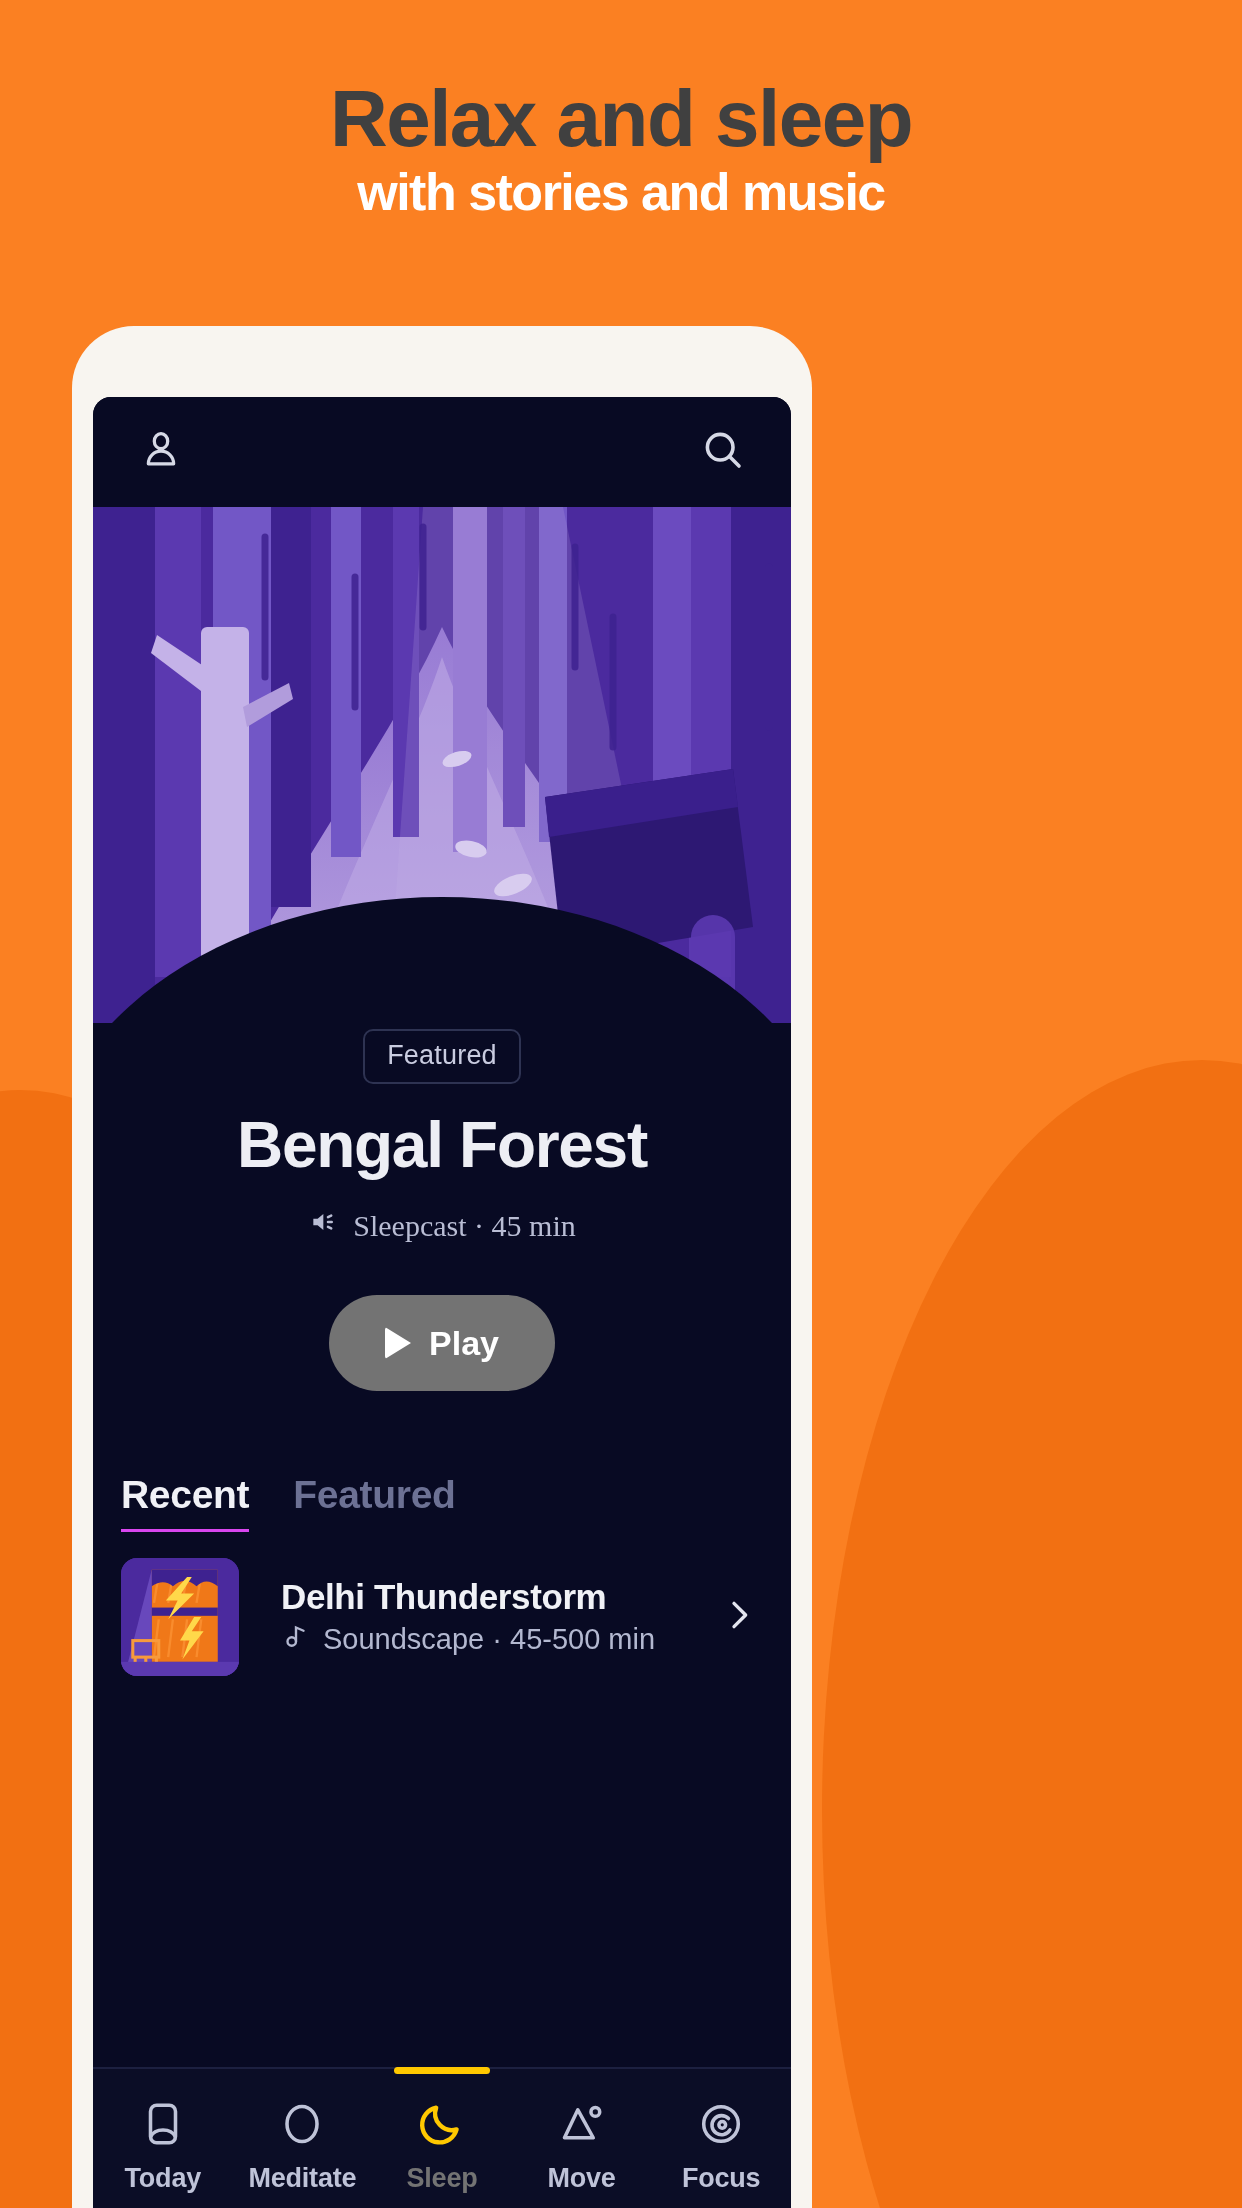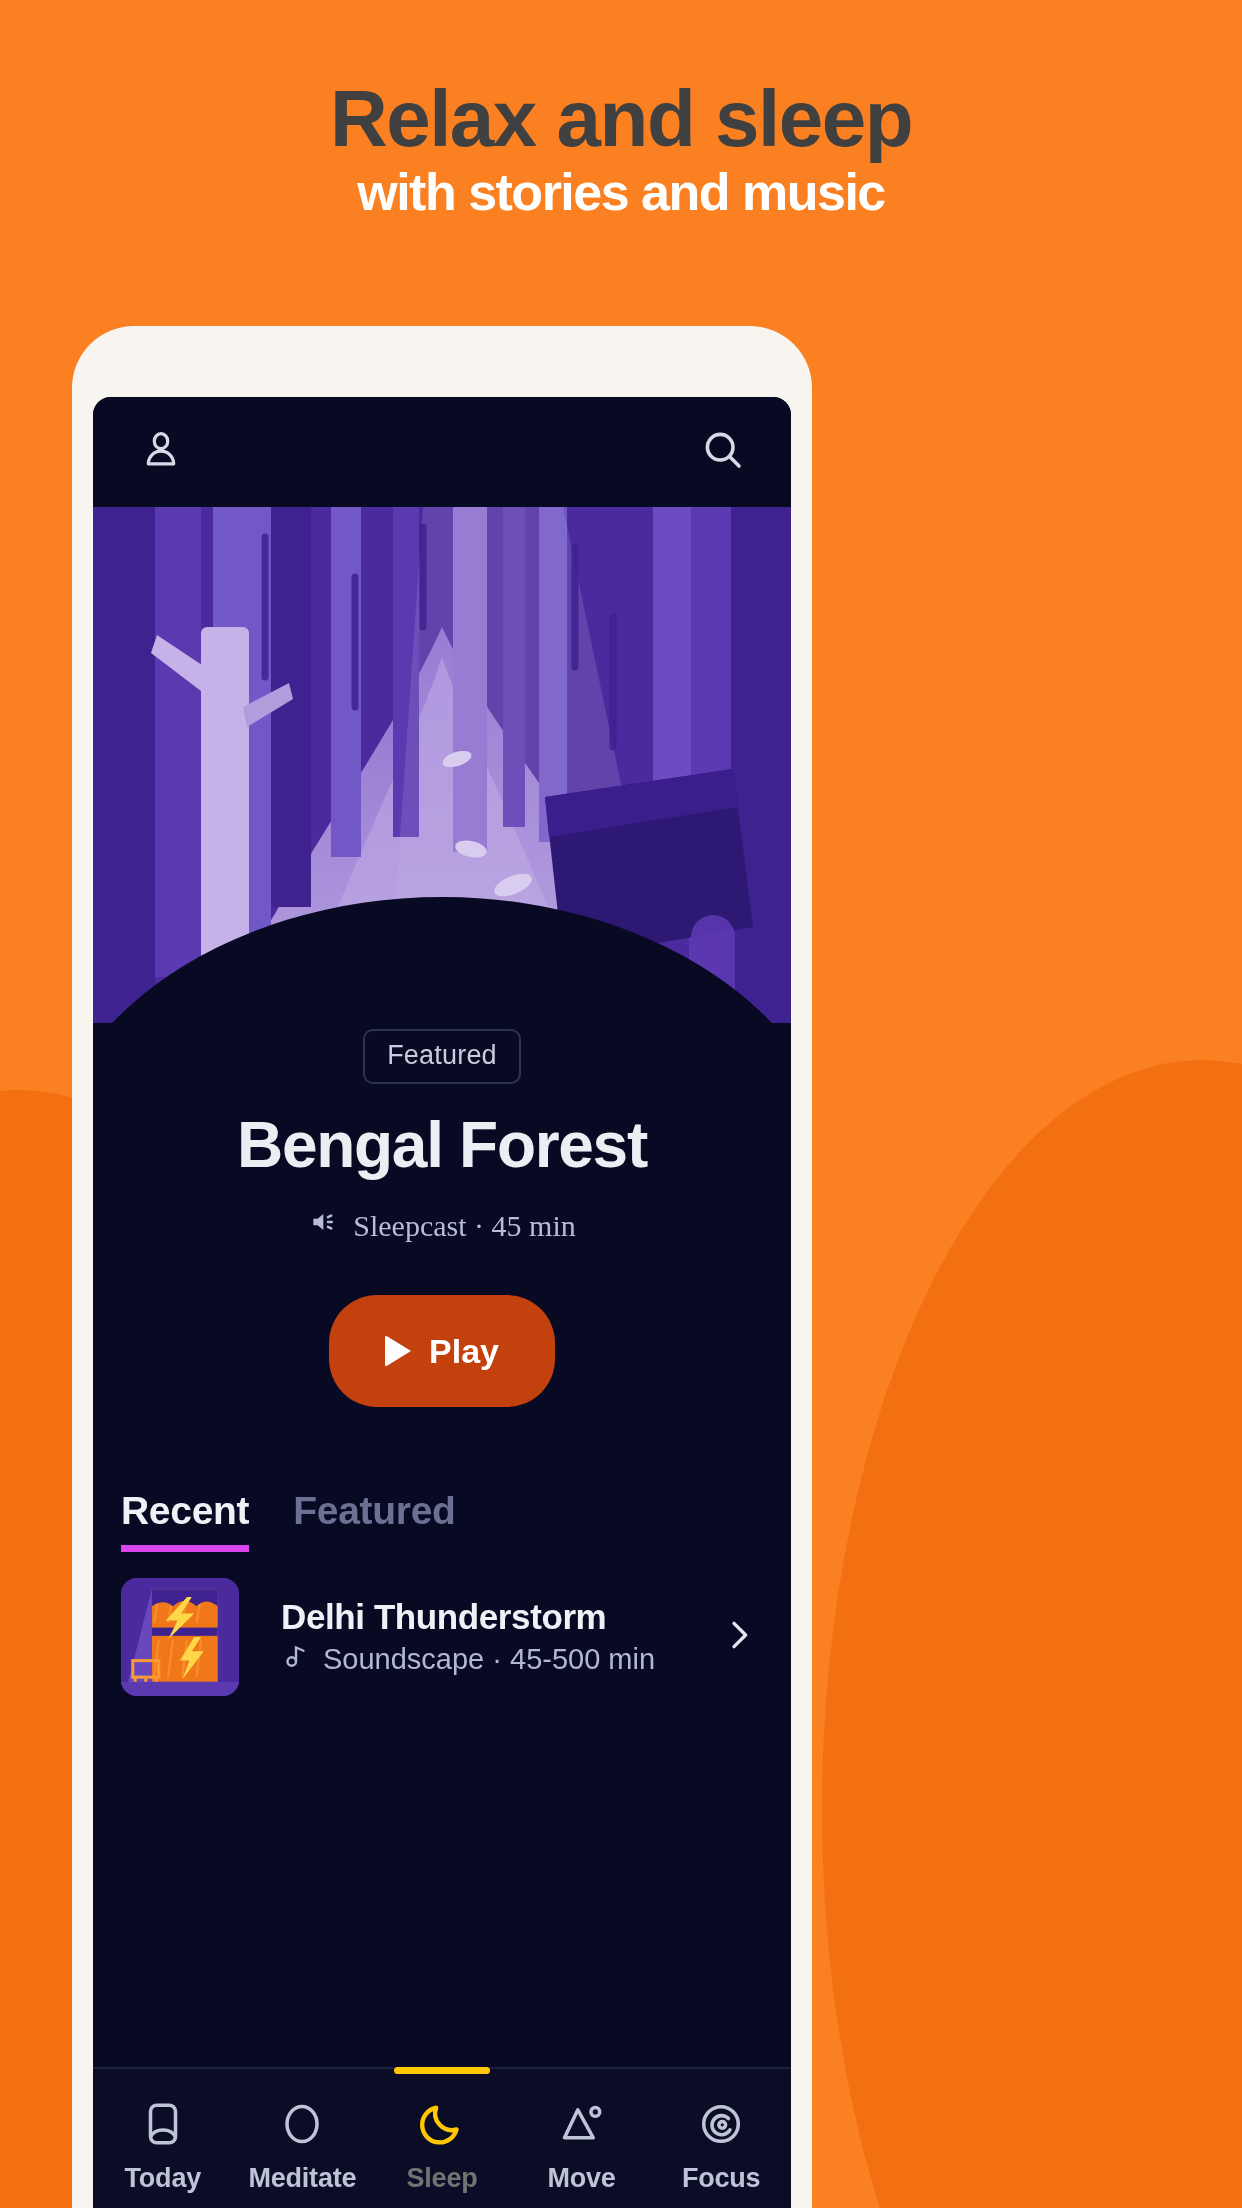--- a/index.html
+++ b/index.html
@@ -110,22 +110,22 @@
     letter-spacing:-1.3px;
     margin-top:24px;
   }
   .feat-meta {
     margin-top:24px;
     display:flex; align-items:center; justify-content:center; gap:13px;
     color:#B9BDD4; font-size:30px;font-family:Liberation Serif, serif;
   }
   .play-btn {
     margin:50px auto 0;
-    width:226px; height:112px;
-    background:#c2410c;
+    width:226px; height:96px;
+    background:#737373;
     border:none;
     border-radius:48px;
     display:flex; align-items:center; justify-content:center; gap:18px;
     color:#fff; font-size:34px; font-weight:bold;
     cursor:pointer;
     font-family:"Liberation Sans", sans-serif;
   }
   .play-tri {
     width:0;height:0;
     border-left:26px solid #fff;
@@ -140,21 +140,21 @@
     padding:0 28px;
     margin-top:82px;
   }
   .tab {
     font-size:39px; font-weight:bold;
     color:#6C7194;
     padding-bottom:12px;
     letter-spacing:-0.3px;
     cursor:pointer;
   }
-  .tab.active { color:#F0F1F6; border-bottom:7px solid #d946ef; }
+  .tab.active { color:#F0F1F6; border-bottom:3px solid #d946ef; }
 
   
   .list { padding:26px 28px 0; }
   .row { display:flex; align-items:center; gap:42px; }
   .thumb {
     width:118px; height:118px; border-radius:16px;
     flex:0 0 auto; overflow:hidden; background:#4B2A9E;
     position:relative;
   }
   .thumb svg { width:100%; height:100%; display:block; }

